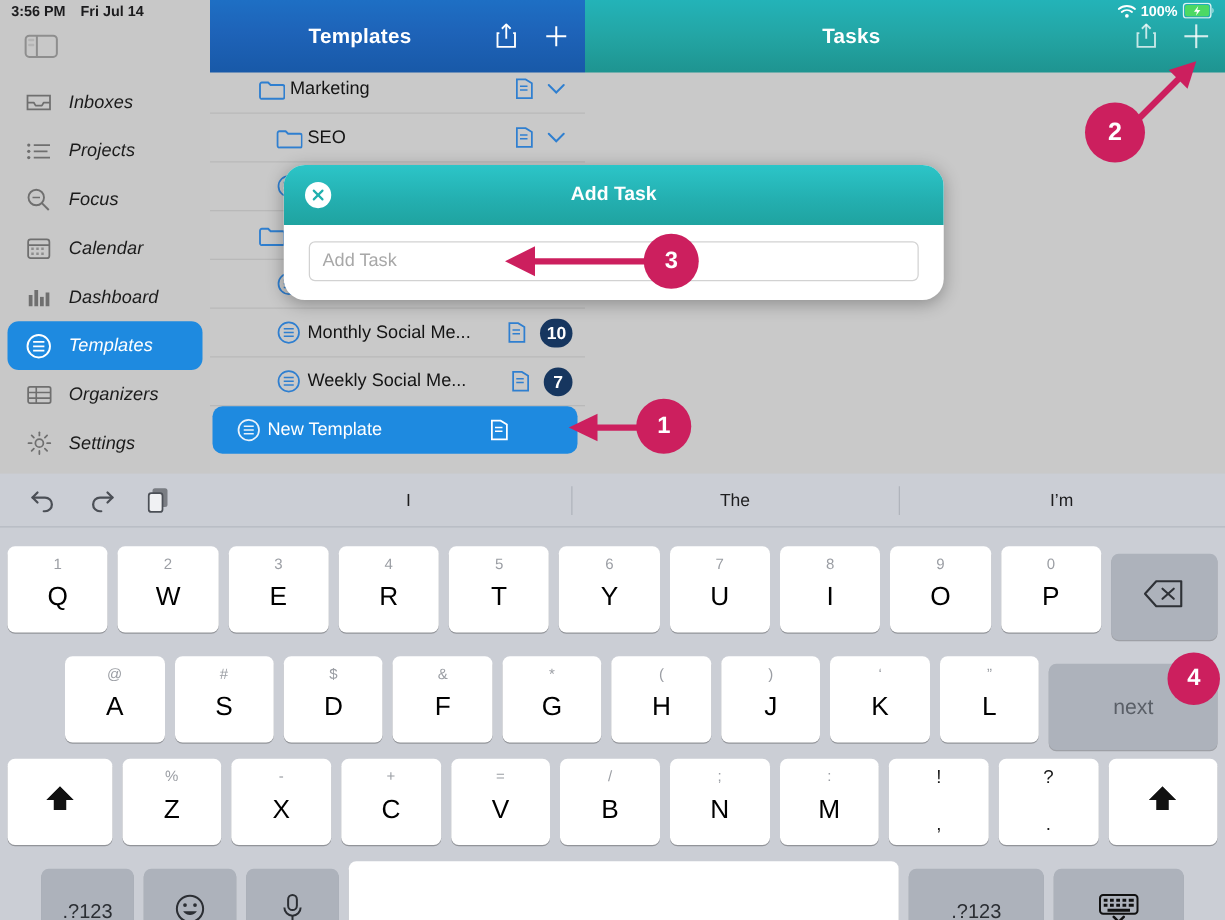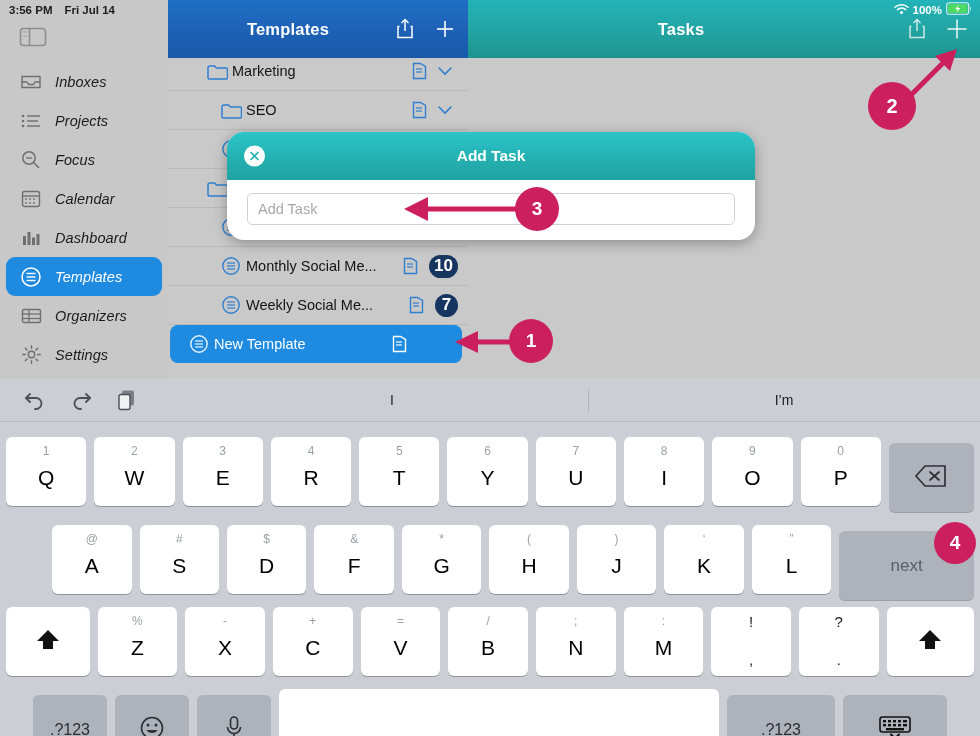--- a/index.html
+++ b/index.html
@@ -59,21 +59,21 @@
     position: relative; height: 39px; display: flex; align-items: center;
     border-bottom: 1px solid #b9b9b9;
     padding-right: 10px;
   }
   .tpl-row .rowicon { width: 30px; display:flex; align-items:center; justify-content:center; flex: 0 0 auto;}
   .tpl-row .rowname { flex: 1 1 auto; font-size: 14.5px; color: #141414; white-space: nowrap; overflow: hidden; }
   .tpl-row .doc { width: 24px; display:flex; align-items:center; justify-content:center; flex: 0 0 auto;}
   .tpl-row .chev { width: 26px; display:flex; align-items:center; justify-content:center; flex: 0 0 auto;}
   .badge {
     min-width: 23px; height: 23px; border-radius: 12px; background: #16365f;
-    color: #fff; font-size: 17px; font-weight: 700;
+    color: #fff; font-size: 14px; font-weight: 700;
     display: flex; align-items: center; justify-content: center;
     margin-left: 6px; padding: 0 5px;
   }
   .tpl-row.selected {
     background: #1e8ae0; border-radius: 8px; margin: 0 6px 0 2px;
     border-bottom: none; height: 38px;
   }
   .tpl-row.selected .rowname { color: #ffffff; }
 
   
@@ -558,20 +558,21 @@
         </div>
         <div class="pred-tool">
           <svg width="22" height="22" viewBox="0 0 22 22">
             <rect x="6" y="1.5" width="12" height="15" rx="2" fill="#7a7d83"></rect>
             <rect x="3" y="5.5" width="11" height="15" rx="2" fill="#f0f1f3" stroke="#4b4f56" stroke-width="1.4"></rect>
           </svg>
         </div>
       </div>
       <div class="pred-suggest">
         <div class="sug">I</div>
+        <div class="sug">The</div>
         <div class="sug">I’m</div>
       </div>
     </div>
 
     <div class="kb-rows">
 
       <div class="kb-row">
         <div class="key">
             <span class="alt">1</span>
             <span class="main">Q</span>

